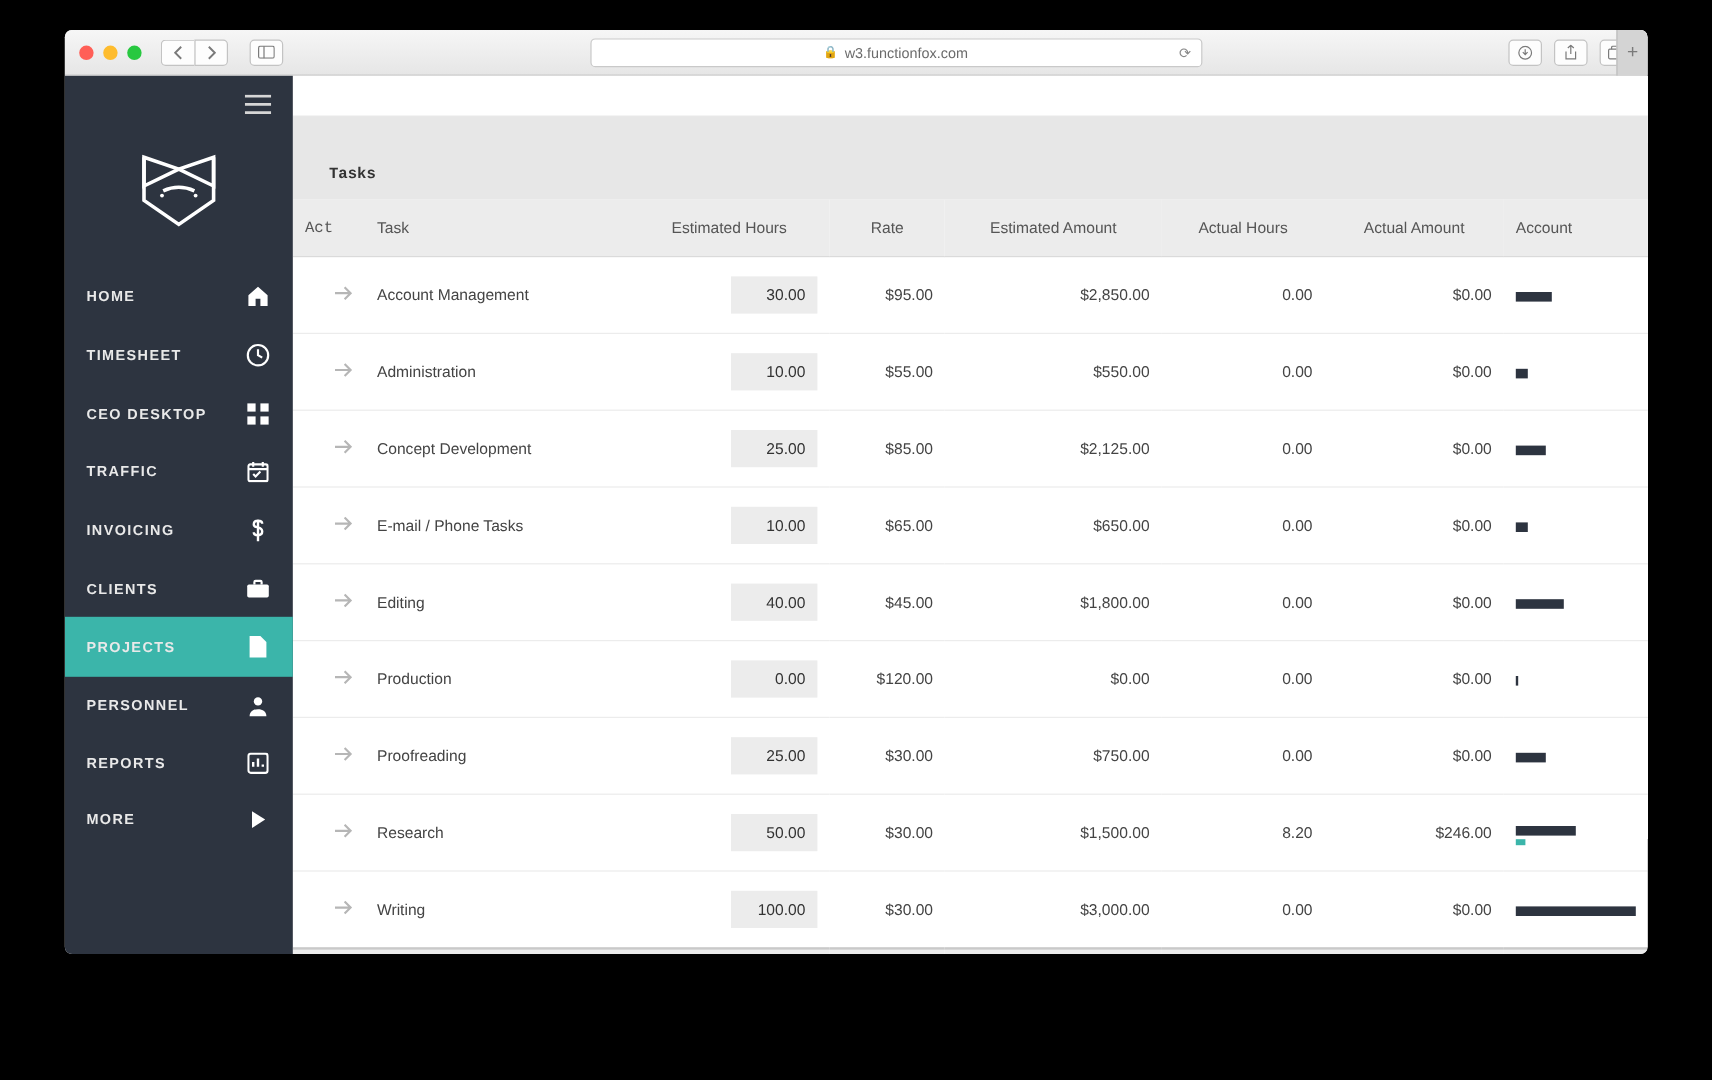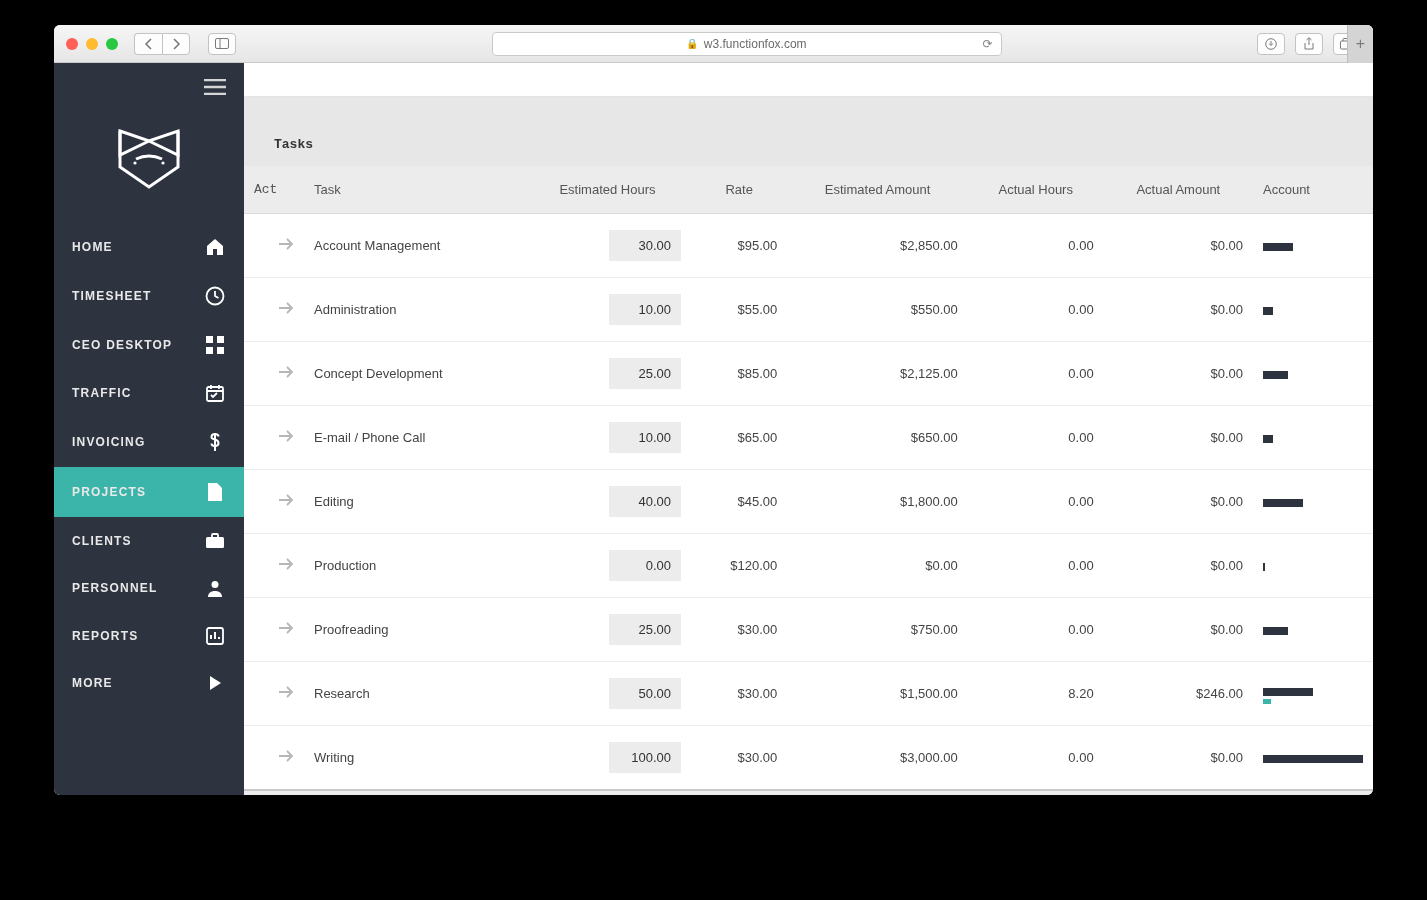--- a/index.html
+++ b/index.html
@@ -270,35 +270,35 @@
             </span>
           </div>
           <div class="side-item">
             <span class="si-label">INVOICING</span>
             <span class="si-icon">
               <svg width="12" height="20" viewBox="0 0 12 20">
                 <path d="M6 1v18M9.5 4.5C9.5 3 8 2 6 2S2.5 3 2.5 5 4 7 6 7.5 9.5 9 9.5 11 8 14 6 14 2.5 13 2.5 11.5" fill="none" stroke="currentColor" stroke-width="2"></path>
               </svg>
             </span>
           </div>
+          <div class="side-item">
+            <span class="si-label">CLIENTS</span>
+            <span class="si-icon">
+              <svg width="20" height="17" viewBox="0 0 20 17">
+                <rect x="1" y="5" width="18" height="11" rx="1.5" fill="currentColor"></rect>
+                <path d="M7 5V3a1 1 0 0 1 1-1h4a1 1 0 0 1 1 1v2" fill="none" stroke="currentColor" stroke-width="1.8"></path>
+              </svg>
+            </span>
+          </div>
           <div class="side-item active">
             <span class="si-label">PROJECTS</span>
             <span class="si-icon">
               <svg width="16" height="20" viewBox="0 0 16 20">
                 <path d="M1 1h9l5 5v13H1Z" fill="currentColor"></path>
                 <path d="M10 1v5h5" fill="none" stroke="#3bb5aa" stroke-width="0"></path>
-              </svg>
-            </span>
-          </div>
-          <div class="side-item">
-            <span class="si-label">CLIENTS</span>
-            <span class="si-icon">
-              <svg width="20" height="17" viewBox="0 0 20 17">
-                <rect x="1" y="5" width="18" height="11" rx="1.5" fill="currentColor"></rect>
-                <path d="M7 5V3a1 1 0 0 1 1-1h4a1 1 0 0 1 1 1v2" fill="none" stroke="currentColor" stroke-width="1.8"></path>
               </svg>
             </span>
           </div>
           <div class="side-item">
             <span class="si-label">PERSONNEL</span>
             <span class="si-icon">
               <svg width="18" height="18" viewBox="0 0 18 18">
                 <circle cx="9" cy="5.5" r="3.5" fill="currentColor"></circle>
                 <path d="M2 18c0-4 3-6 7-6s7 2 7 6Z" fill="currentColor"></path>
               </svg>
@@ -378,21 +378,21 @@
                     <td>$85.00</td>
                     <td>$2,125.00</td>
                     <td>0.00</td>
                     <td>$0.00</td>
                     <td class="compare-cell"><span class="cmp-bar" style="width:25px"></span></td>
                   </tr>
                   <tr>
                     <td class="act-cell"><span class="act-arrow"><svg width="16" height="12" viewBox="0 0 16 12">
                           <path d="M1 6h12M9 1l5 5-5 5" fill="none" stroke="currentColor" stroke-width="1.8"></path>
                         </svg></span></td>
-                    <td class="left">E-mail / Phone Call</td>
+                    <td class="left">E-mail / Phone Tasks</td>
                     <td><input class="est-input" value="10.00" style=""></td>
                     <td>$65.00</td>
                     <td>$650.00</td>
                     <td>0.00</td>
                     <td>$0.00</td>
                     <td class="compare-cell"><span class="cmp-bar" style="width:10px"></span></td>
                   </tr>
                   <tr>
                     <td class="act-cell"><span class="act-arrow"><svg width="16" height="12" viewBox="0 0 16 12">
                           <path d="M1 6h12M9 1l5 5-5 5" fill="none" stroke="currentColor" stroke-width="1.8"></path>

